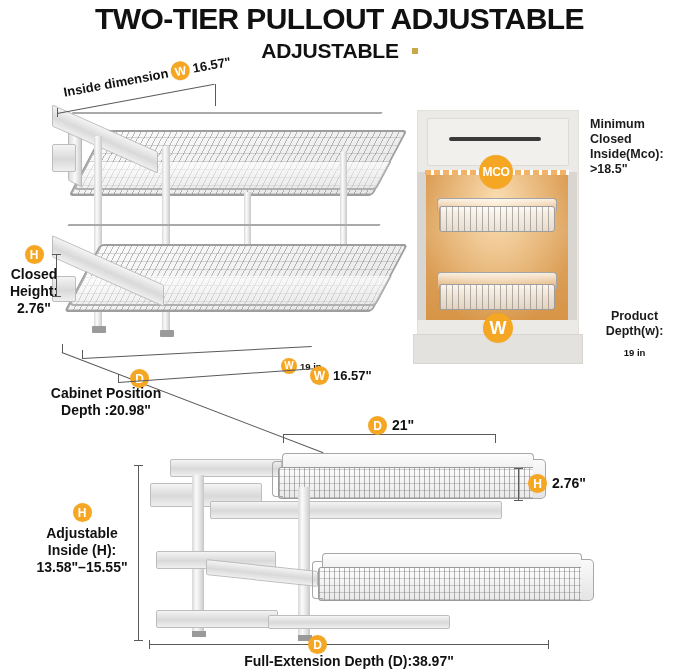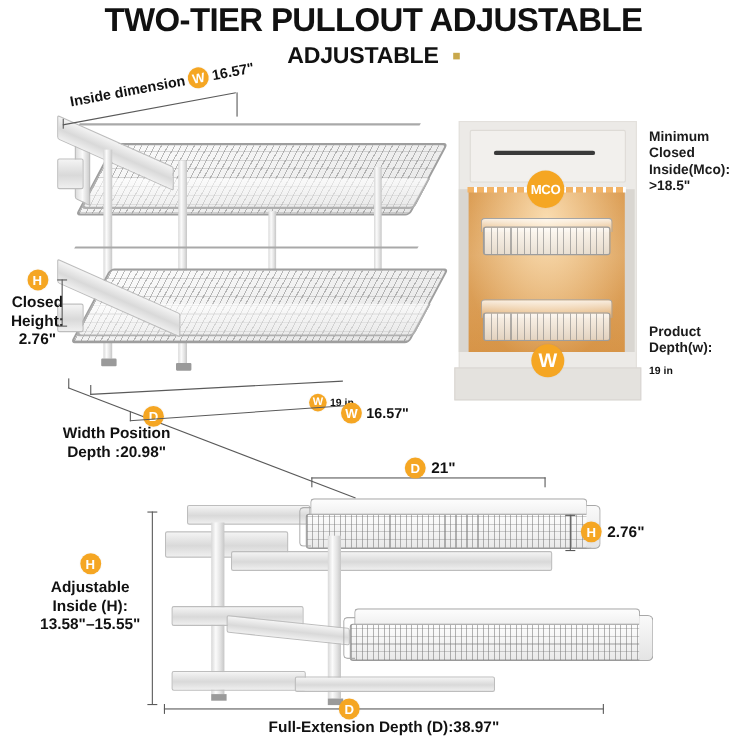--- a/index.html
+++ b/index.html
@@ -163,21 +163,21 @@
   <div class="dimtext big">2.76"</div>
 </div>
 <div class="abs vline" style="left:56px;top:254px;height:42px;"></div>
 <div class="abs tickh" style="left:52px;top:254px;"></div>
 <div class="abs tickh" style="left:52px;top:296px;"></div>
 
 <div class="abs diag" style="left:62px;top:352px;width:280px;transform:rotate(21deg);"></div>
 <div class="abs tick" style="left:62px;top:344px;"></div>
 <div class="abs badge md" style="left:130px;top:369px;position:absolute;">D</div>
 <div class="abs" style="left:26px;top:385px;width:160px;text-align:center;">
-  <div class="dimtext big">Width Position</div>
+  <div class="dimtext big">Cabinet Position</div>
   <div class="dimtext big">Depth :20.98"</div>
 </div>
 
 <div class="abs diag" style="left:82px;top:358px;width:230px;transform:rotate(-3deg);"></div>
 <div class="abs tick" style="left:82px;top:350px;"></div>
 <div class="abs" style="left:281px;top:358px;display:flex;align-items:center;gap:3px;">
   <span class="badge sm">W</span>
   <span class="tiny">19 in</span>
 </div>
 
@@ -219,21 +219,21 @@
 
 <div class="abs" style="left:590px;top:117px;width:89px;">
   <div class="sidetext">Minimum</div>
   <div class="sidetext">Closed</div>
   <div class="sidetext">Inside(Mco):</div>
   <div class="sidetext">&gt;18.5"</div>
 </div>
 
 <div class="abs badge w-big" style="left:483px;top:313px;">W</div>
 
-<div class="abs" style="left:590px;top:294px;width:89px;">
+<div class="abs" style="left:590px;top:309px;width:89px;text-align:center;">
   <div class="sidetext">Product</div>
   <div class="sidetext">Depth(w):</div>
   <div class="tiny" style="margin-top:8px;">19 in</div>
 </div>
 
 <div class="abs" style="left:150px;top:455px;width:420px;height:185px;">
 
   <div class="rail" style="left:20px;top:4px;width:110px;height:16px;"></div>
   <div class="rail" style="left:0px;top:28px;width:110px;height:22px;"></div>
   <div class="rail" style="left:60px;top:46px;width:290px;height:16px;"></div>

